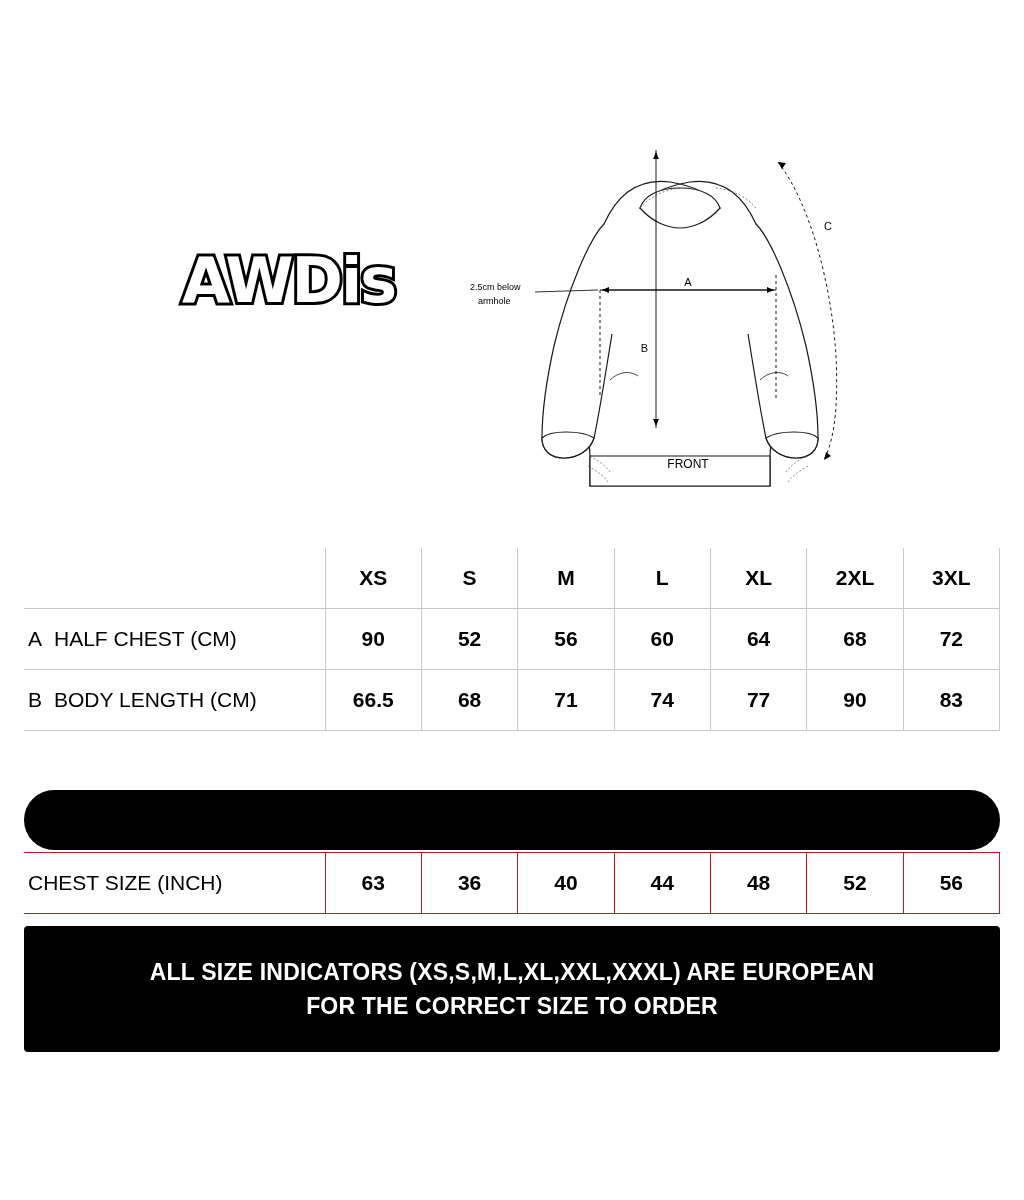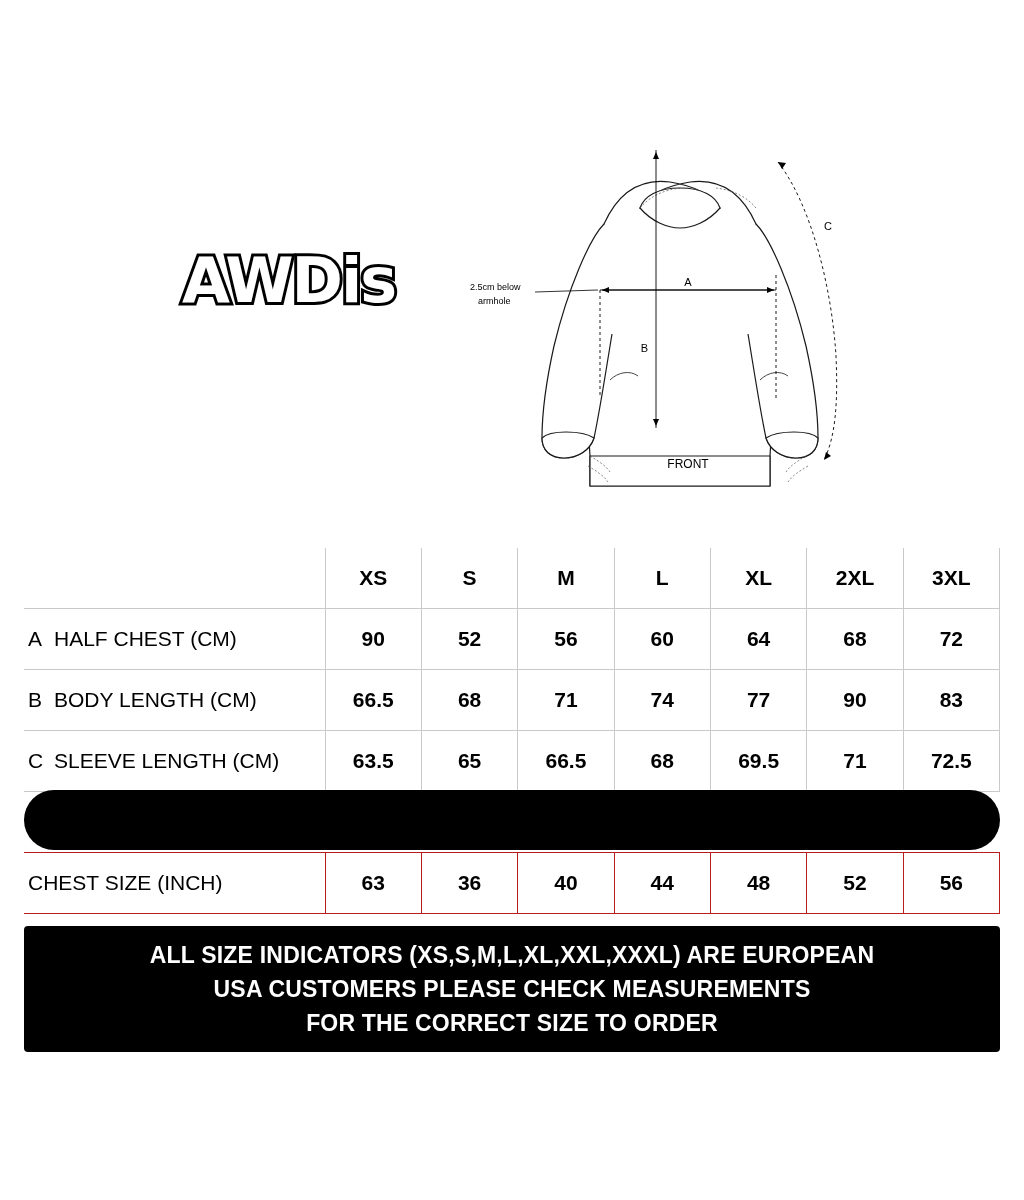--- a/index.html
+++ b/index.html
@@ -302,32 +302,20 @@
         <span class="code">B</span><span>BODY LENGTH (CM)</span>
       </td>
       <td>66.5</td>
       <td>68</td>
       <td>71</td>
       <td>74</td>
       <td>77</td>
       <td>90</td>
       <td>83</td>
     </tr>
-    <tr class="last-row">
-      <td class="label-cell">
-        <span class="code">C</span><span>SLEEVE LENGTH (CM)</span>
-      </td>
-      <td>63.5</td>
-      <td>65</td>
-      <td>66.5</td>
-      <td>68</td>
-      <td>69.5</td>
-      <td>71</td>
-      <td>72.5</td>
-    </tr>
   </tbody>
 </table>
 
 <div id="black-bar"></div>
 
 <table id="chest-table">
   <colgroup>
     <col class="col-label">
       <col class="col-size">
       <col class="col-size">
@@ -346,15 +334,14 @@
       <td>44</td>
       <td>48</td>
       <td>52</td>
       <td>56</td>
     </tr>
   </tbody>
 </table>
 
 <div id="notice">
   <div>ALL SIZE INDICATORS (XS,S,M,L,XL,XXL,XXXL) ARE EUROPEAN</div>
-  <div>USA CUSTOMERS PLEASE CHECK MEASUREMENTS</div>
   <div>FOR THE CORRECT SIZE TO ORDER</div>
 </div>
 
 </body></html>

